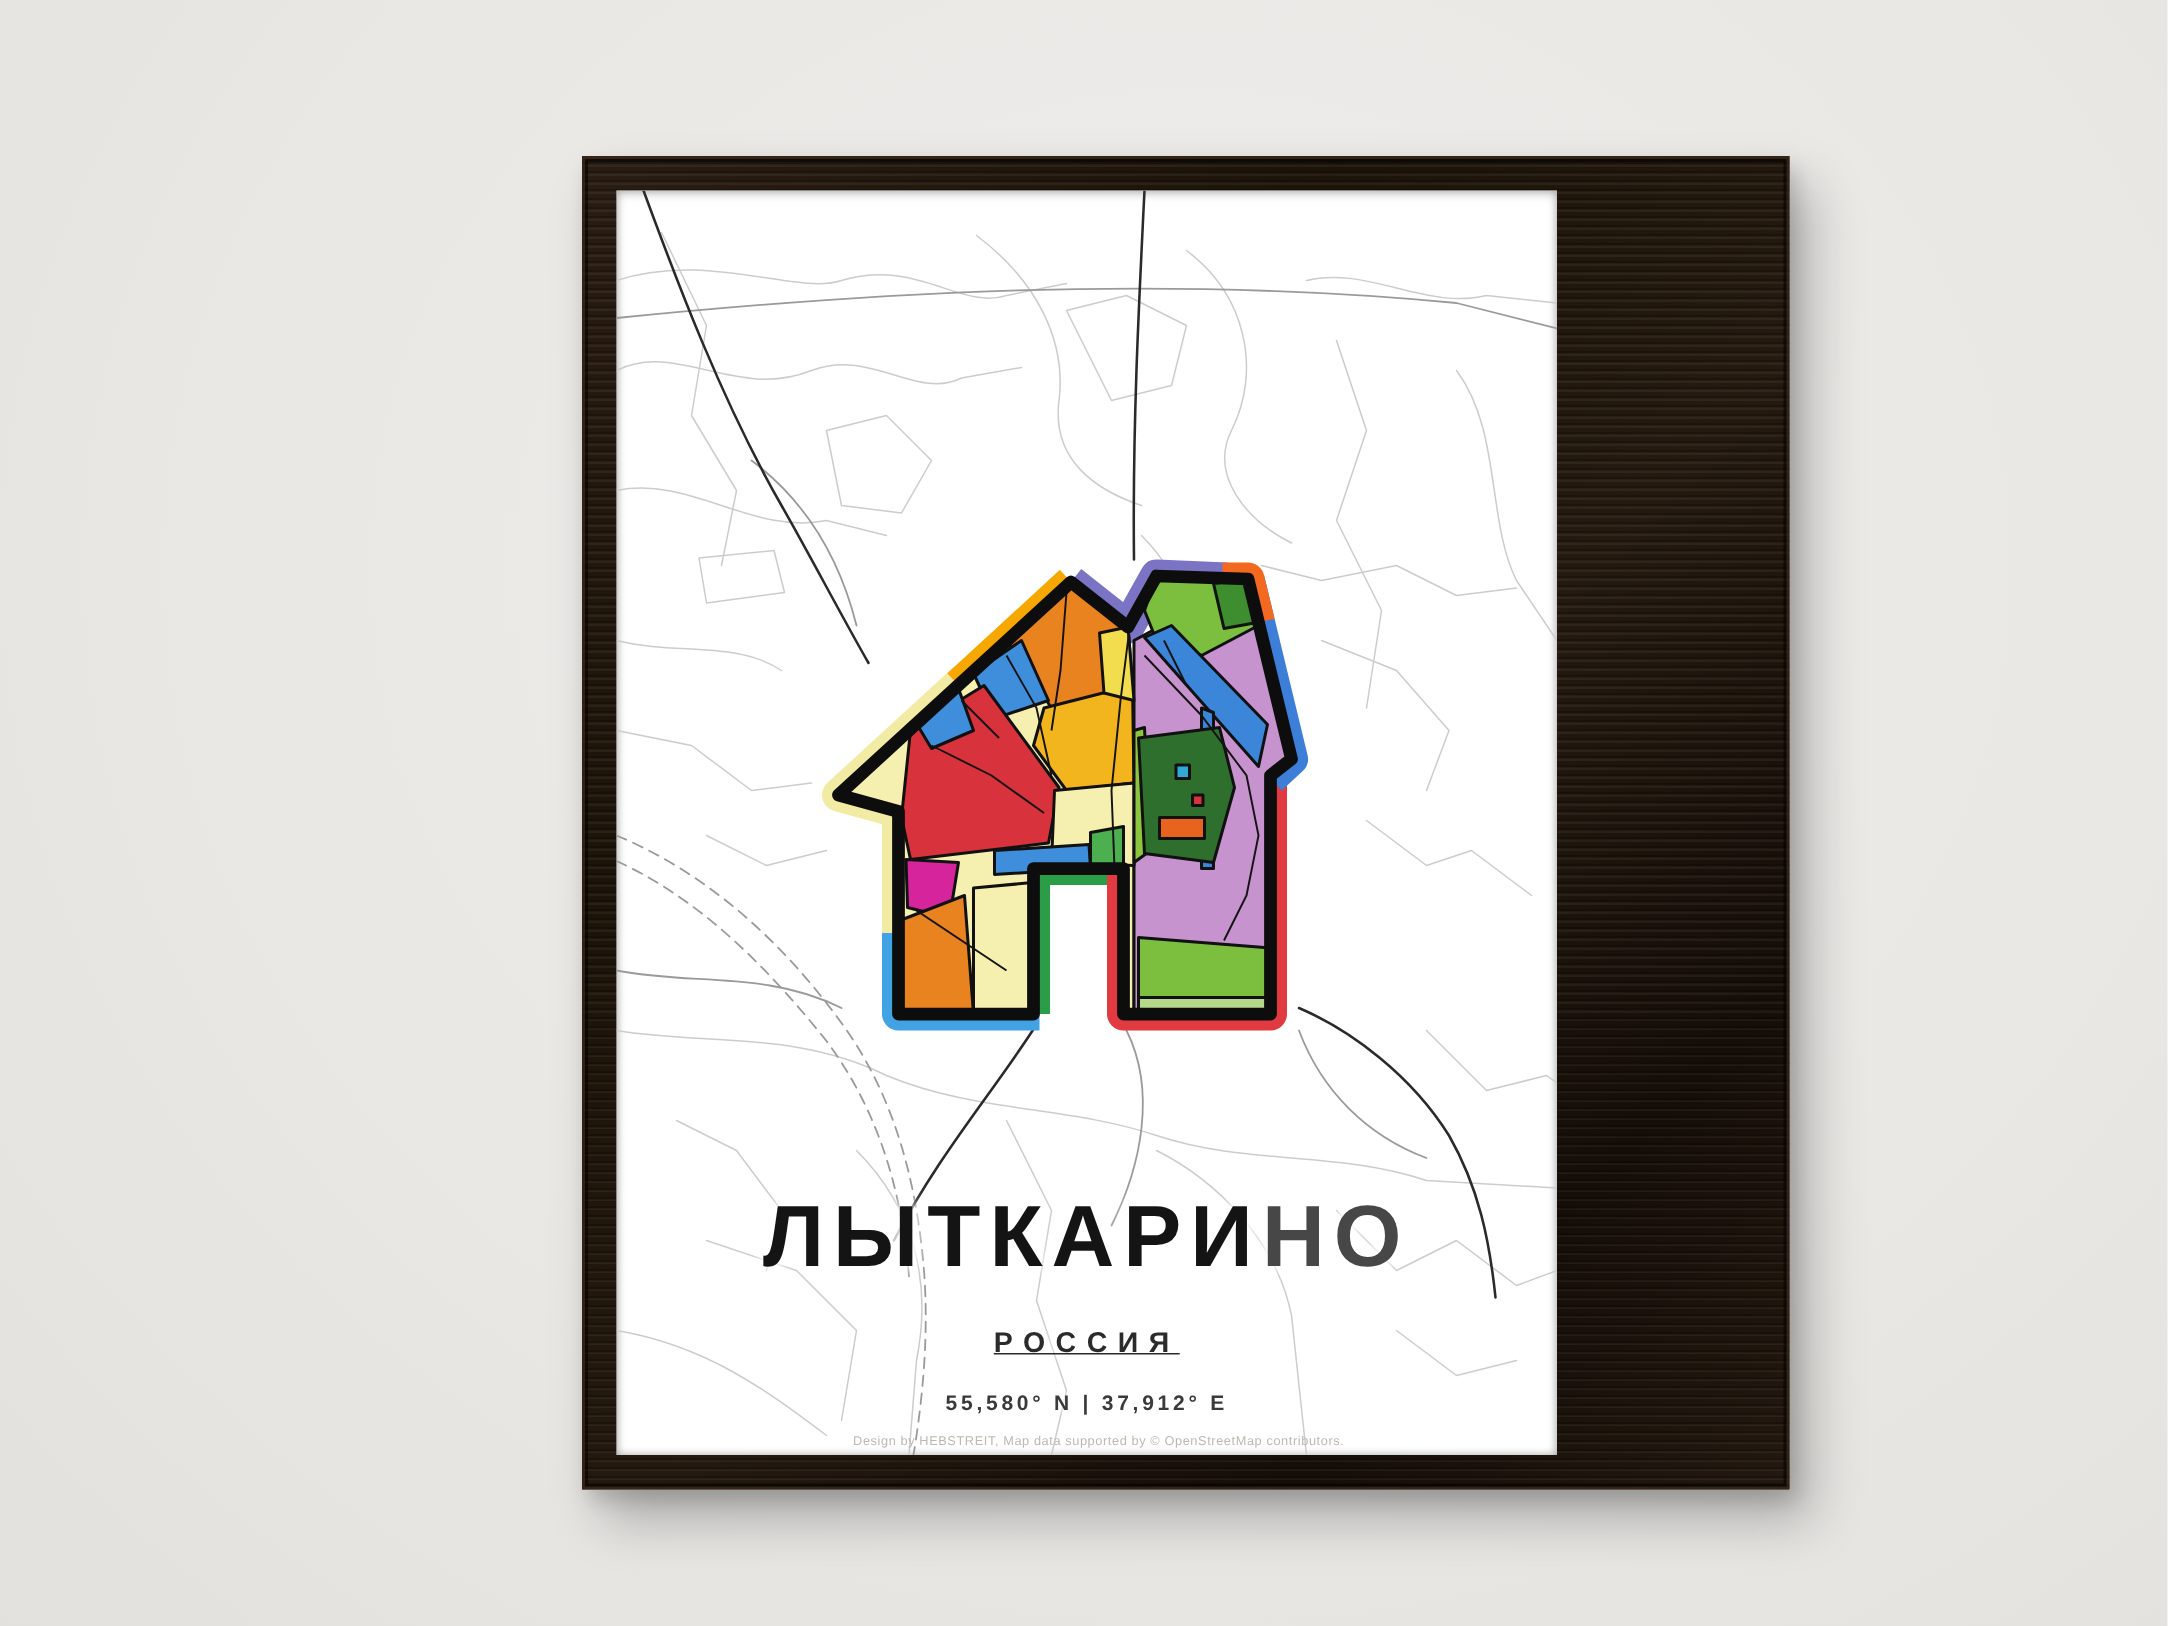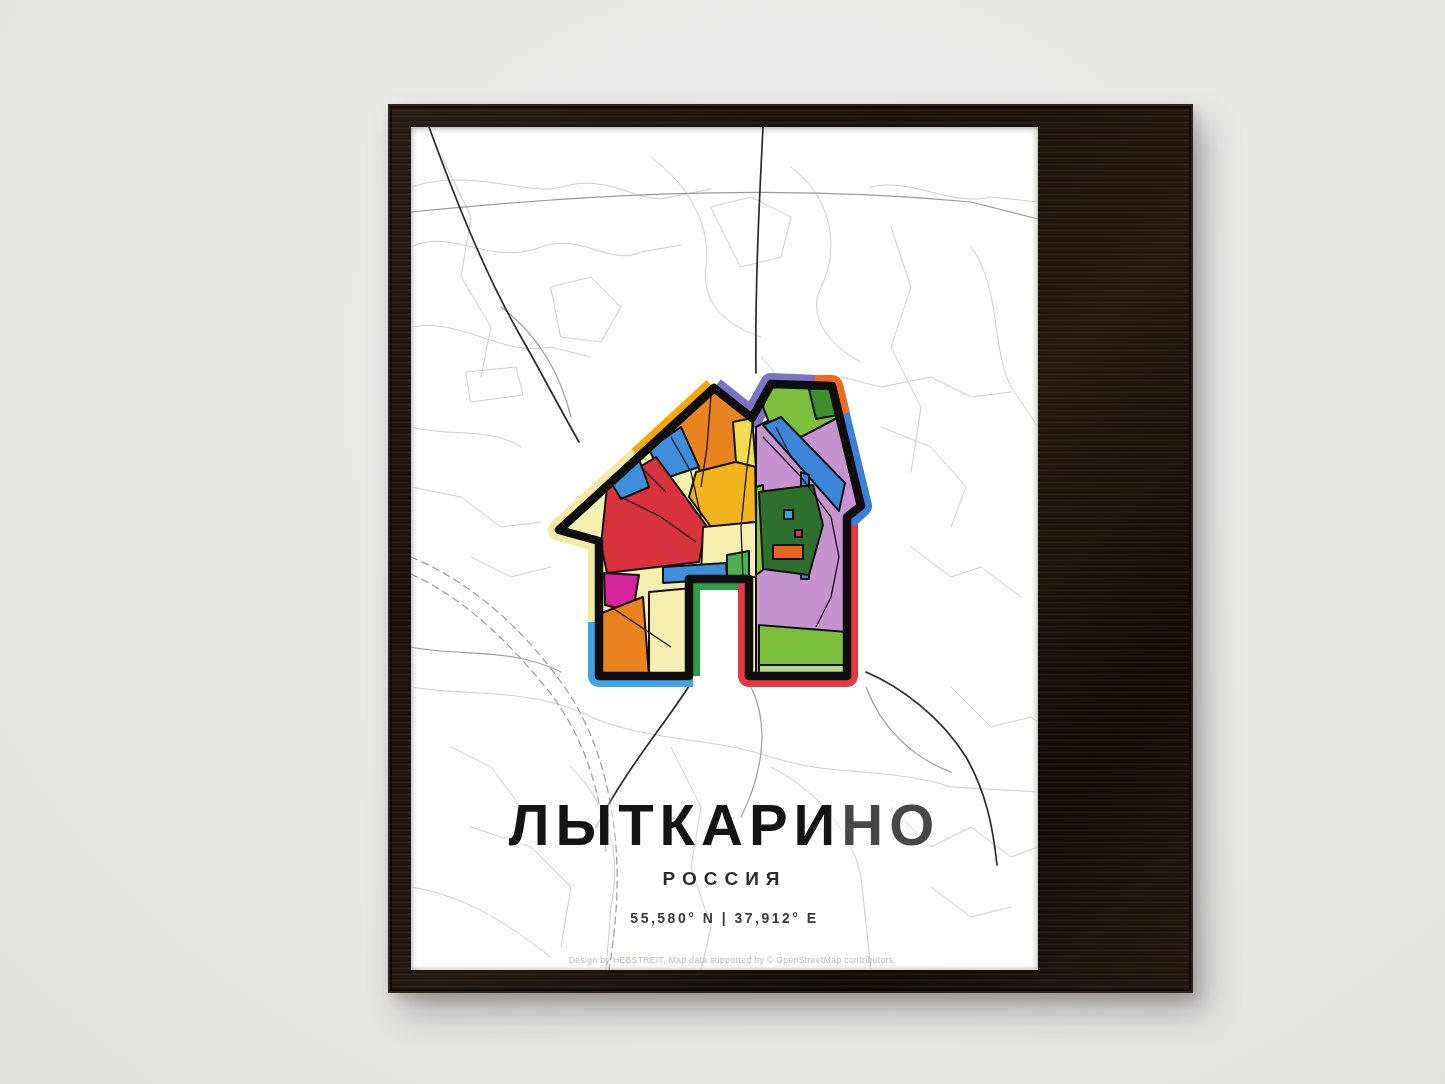--- a/index.html
+++ b/index.html
@@ -30,22 +30,23 @@
   .textblock{
     position:absolute;left:0;right:0;top:668px;text-align:center;pointer-events:none;
   }
   .city{
     font-size:58px;font-weight:700;letter-spacing:6px;line-height:1.05;
     color:#141414;white-space:nowrap;
     text-shadow:0 0 6px #fff,0 0 10px #fff,0 0 14px #fff;
   }
   .city .fade{color:#474747;}
   .country{
-    margin-top:12px;font-size:19px;font-weight:700;letter-spacing:7px;color:#2b2b2b;
+    margin-top:29px;font-size:19px;font-weight:700;letter-spacing:7px;color:#2b2b2b;
     text-shadow:0 0 6px #fff,0 0 10px #fff;
+    text-decoration:underline;
   }
   .coords{
     margin-top:20px;font-size:14px;font-weight:700;letter-spacing:2.5px;color:#3a3a3a;
     text-shadow:0 0 5px #fff,0 0 8px #fff;
   }
   .credit{
     position:absolute;left:16px;right:0;top:828px;text-align:center;
     font-size:8.5px;letter-spacing:0.4px;color:#bdb8b0;
   }
 </style>

